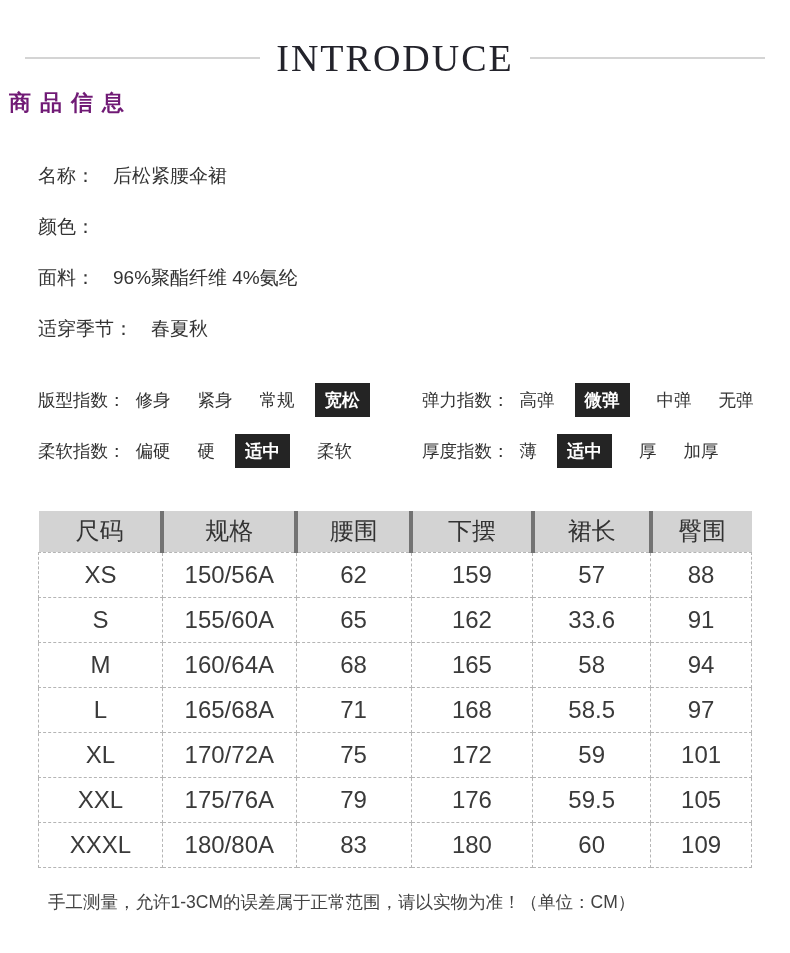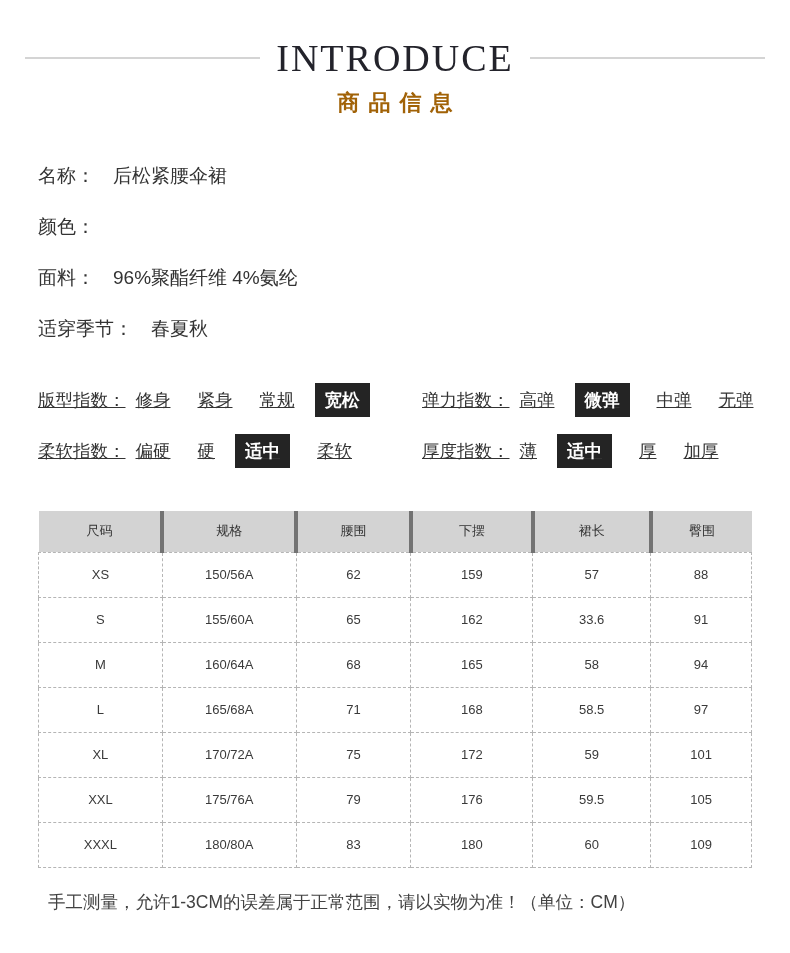--- a/index.html
+++ b/index.html
@@ -11,48 +11,48 @@
   }
   
   .hdr { padding-top:36px; }
   .hdr-row { display:flex; align-items:center; padding:0 25px; gap:16px; }
   .hdr-line { flex:1; height:2px; background:#d4d4d4; }
   .hdr-title {
     font-family:"Liberation Serif","DejaVu Serif",serif;
     font-size:38px; color:#23232b; letter-spacing:2px; white-space:nowrap;
   }
   .hdr-sub {
-    margin-top:8px; text-align:center;
-    font-size:22px; font-weight:700; color:#a16207;
+    margin-top:8px; 
+    font-size:22px; font-weight:700; color:#701a75;
     letter-spacing:9px; padding-left:9px;
   }
   
   .info { margin:44px 0 0 38px; }
   .info-row { display:flex; margin-bottom:24px; font-size:19px; font-weight:500; color:#333; line-height:27px; }
   .info-label { white-space:nowrap; }
   .info-value { margin-left:18px; }
   
   .idx {
     margin:44px 3px 0 38px;
     display:grid; grid-template-columns:384px 1fr; row-gap:23px;
-    font-size:17.5px; color:#333;text-decoration:underline;
+    font-size:17.5px; color:#333;
   }
   .idx-line { display:flex; align-items:center; height:28px; }
   .idx-label { font-weight:500; white-space:nowrap; }
   .idx-opt { margin-left:27px; white-space:nowrap; }
   .idx-opt.first { margin-left:10px; }
   .idx-opt.hl {
     background:#242424; color:#ffffff; font-weight:700;
     padding:5px 10px; margin-left:20px;text-align:right;
   }
   
   .size-table {
     margin:46px 0 0 38px; width:714px;
     border-collapse:collapse; text-align:center;
-    font-size:13px; color:#3a3a3a;
+    font-size:24px; color:#3a3a3a;
   }
   .size-table thead th {
     background:#d3d3d3; height:41px; font-weight:500; color:#333;
     border-left:4px solid #737373;
   }
   .size-table thead th:first-child { border-left:none; }
   .size-table tbody td {
     height:45px; border:1px dashed #b5b5b5; background:#ffffff;
   }
   

